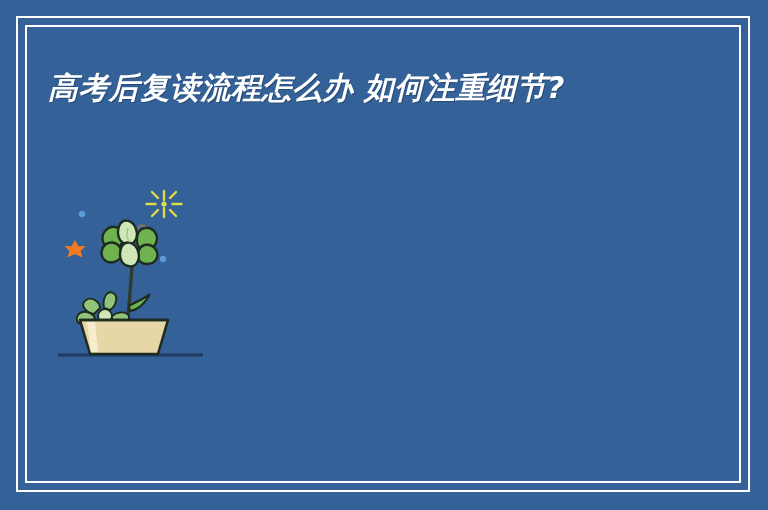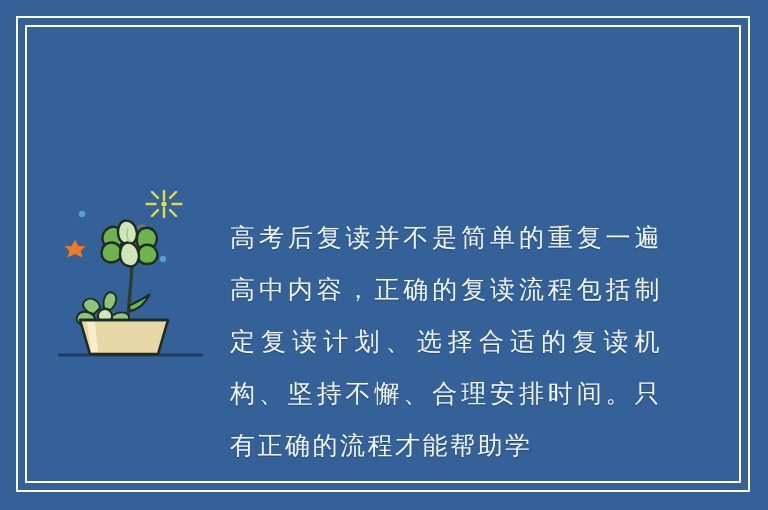--- a/index.html
+++ b/index.html
@@ -86,22 +86,22 @@
   .illustration svg { display: block; }
 </style>
 </head>
 <body>
 
 <div id="poster">
 
   <div class="frame-outer"></div>
   <div class="frame-inner"></div>
 
+  <div class="headline">高考后复读流程怎么办 如何注重细节?</div>
 
-  <div class="body-copy">高考后复读并不是简单的重复一遍高中内容，正确的复读流程包括制定复读计划、选择合适的复读机构、坚持不懈、合理安排时间。只有正确的流程才能帮助学</div>
 
   <div class="illustration">
     <svg viewBox="0 0 170 180" width="170" height="180" xmlns="http://www.w3.org/2000/svg">
 
       <circle cx="32" cy="26" r="3.2" fill="#5b9bd8"></circle>
 
       <circle cx="113" cy="71" r="3.2" fill="#5b9bd8"></circle>
 
       <circle cx="92" cy="42" r="4.6" fill="none" stroke="#9a7550" stroke-width="1.8"></circle>
 

